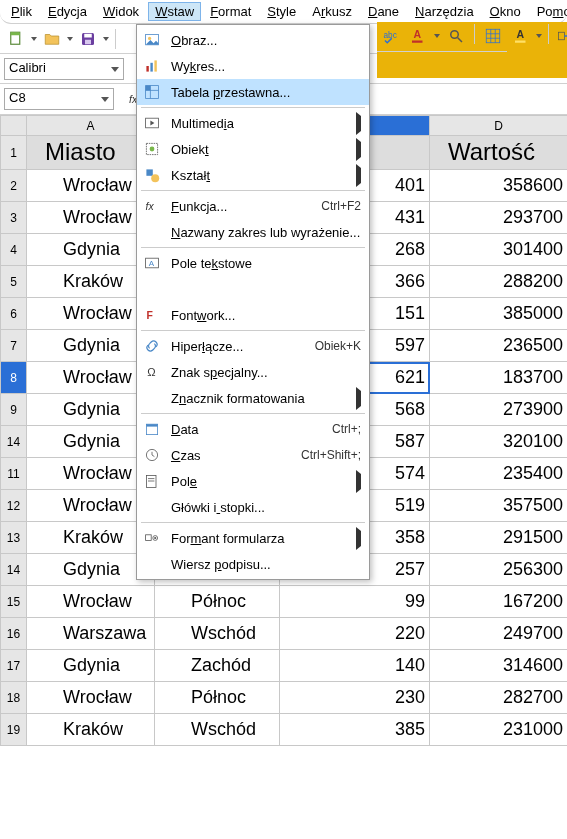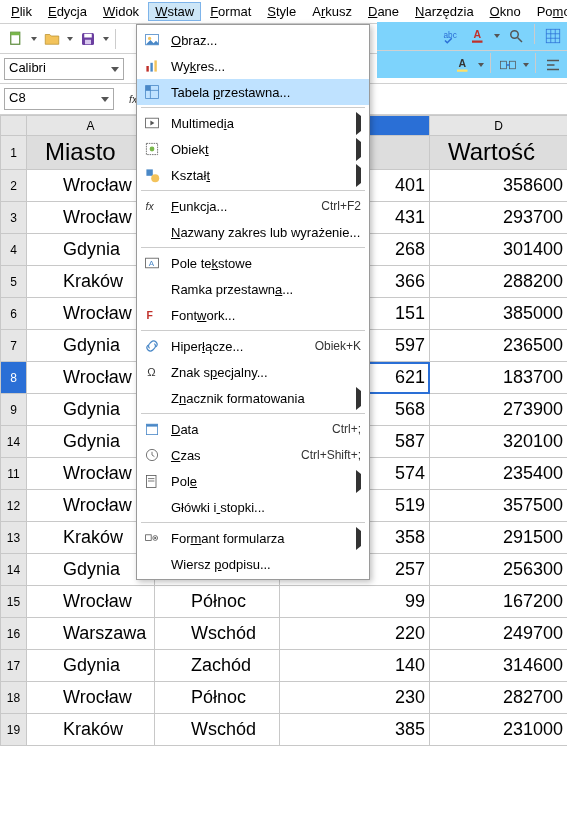--- a/index.html
+++ b/index.html
@@ -1,18 +1,18 @@
 <!DOCTYPE html>
 <html><head>
 <meta charset="utf-8">
 <style>
   * { box-sizing: border-box; margin: 0; padding: 0; font-family: "Segoe UI", Tahoma, sans-serif; }
   body { background: #fff; width: 567px; font-size: 13px; color: #000; user-select: none; }
   
-  .menubar { display: flex; gap: 2px; padding: 2px 4px; border-bottom: 1px solid #d0d0d0; font-size: 13px; }
+  .menubar { display: flex; gap: 2px; padding: 2px 4px; border-bottom: 1px solid #d0d0d0; font-size: 13px; border-radius: 11px; }
   .menubar .menu-item { padding: 2px 7px; cursor: default; }
   .menubar .menu-item.open { background: #cde6f7; border: 1px solid #7eb4ea; padding: 1px 6px; }
   .menubar .menu-item u { text-decoration: underline; }
   
   .toolbar { display: flex; align-items: center; gap: 2px; padding: 2px 4px; border-bottom: 1px solid #d0d0d0; height: 30px; }
   .tb-btn { width: 24px; height: 24px; display: flex; align-items: center; justify-content: center; border: 1px solid transparent; cursor: default; }
   .tb-btn svg { width: 18px; height: 18px; }
   .tb-dd { width: 8px; height:24px; display:flex; align-items:center; justify-content:center; }
   .tb-dd::after { content:""; border-left:3px solid transparent; border-right:3px solid transparent; border-top:4px solid #555; }
   .sep { width:1px; height:20px; background:#ccc; margin:0 3px; }
@@ -189,21 +189,20 @@
         <span class="mi-icon">
           <svg viewBox="0 0 20 20" width="16" height="16">
             <rect x="2" y="4" width="16" height="12" fill="none" stroke="#555"></rect>
             <text x="6" y="14" font-size="10" fill="#4a88c7">A</text>
           </svg>
         </span>
         <span class="mi-label"><span>Pole te<u>k</u>stowe</span></span>
       </div>
       <div class="mi">
         <span class="mi-icon"></span>
-        <span class="mi-label"><span>Ramka przestawn<u>a</u>...</span></span>
       </div>
       <div class="mi">
         <span class="mi-icon">
           <svg viewBox="0 0 20 20" width="16" height="16">
             <text x="3" y="15" font-size="13" font-weight="bold" fill="#c0302a">F</text>
           </svg>
         </span>
         <span class="mi-label"><span>Font<u>w</u>ork...</span></span>
       </div>
       <hr class="msep">
@@ -434,21 +433,21 @@
           <th class="rowhdr">19</th>
           <td class="cell text">Kraków</td>
           <td class="cell text">Wschód</td>
           <td class="cell num">385</td>
           <td class="cell num">231000</td>
         </tr>
       </tbody>
   </table>
 </div>
 
-<div style="position:absolute; right:0; top:22px; width:190px; height:56px; background:#7dd3fc; display:flex; flex-direction:column;">
+<div style="position:absolute; right:0; top:22px; width:190px; height:56px; background:#eab308; display:flex; flex-direction:row;">
   <div style="display:flex; gap:3px; padding:2px; border-bottom:1px solid #d0d0d0; height:30px; justify-content:flex-end;">
     <div class="tb-btn">
         <svg viewBox="0 0 24 24">
           <text x="2" y="14" font-size="11" fill="#2a6fd6">abc</text>
           <path d="M4 18l3 3 6-6" stroke="#2a6fd6" fill="none" stroke-width="2"></path>
         </svg>
       </div>
     <div class="tb-btn">
         <svg viewBox="0 0 24 24">
           <text x="6" y="15" font-size="14" font-weight="bold" fill="#c0302a">A</text>

